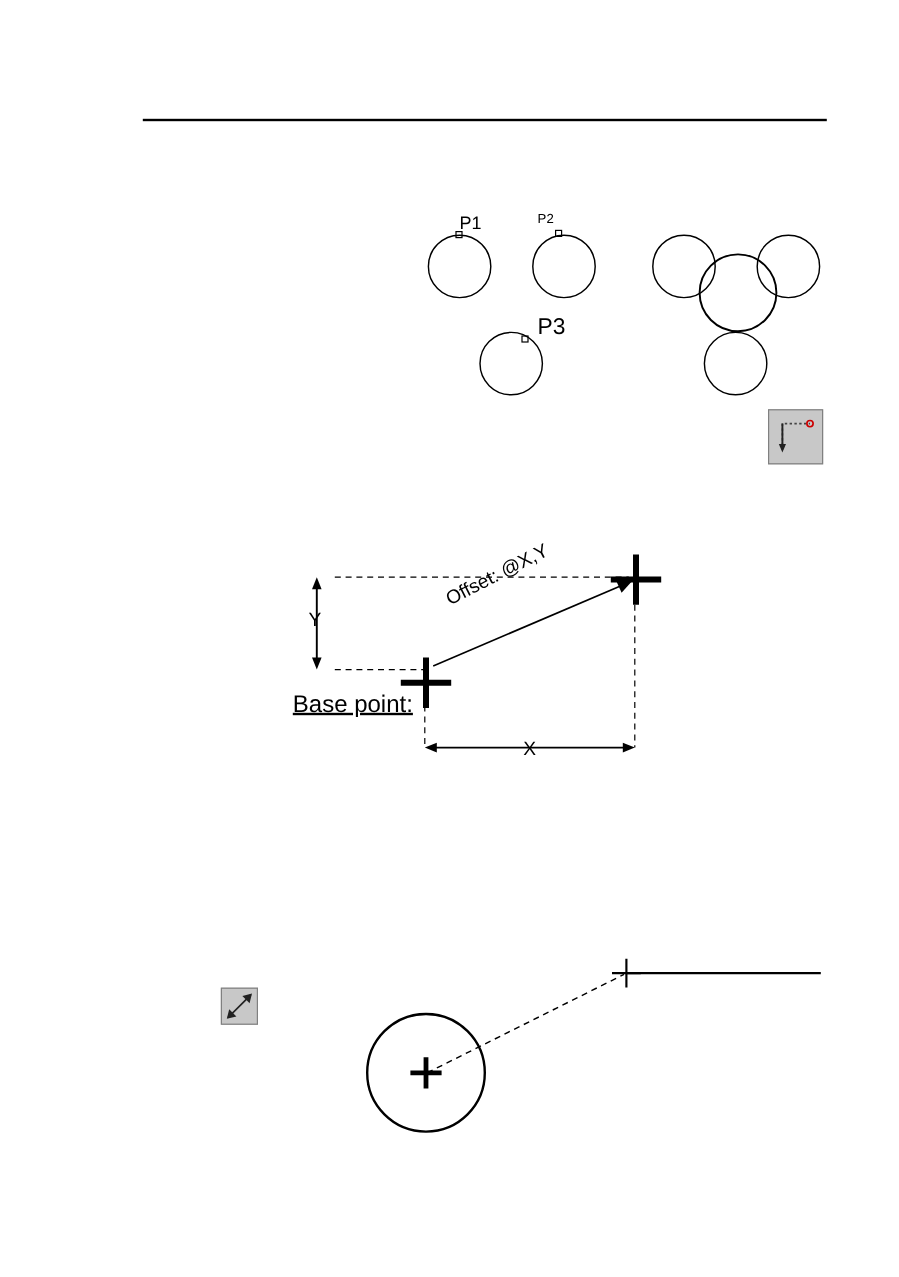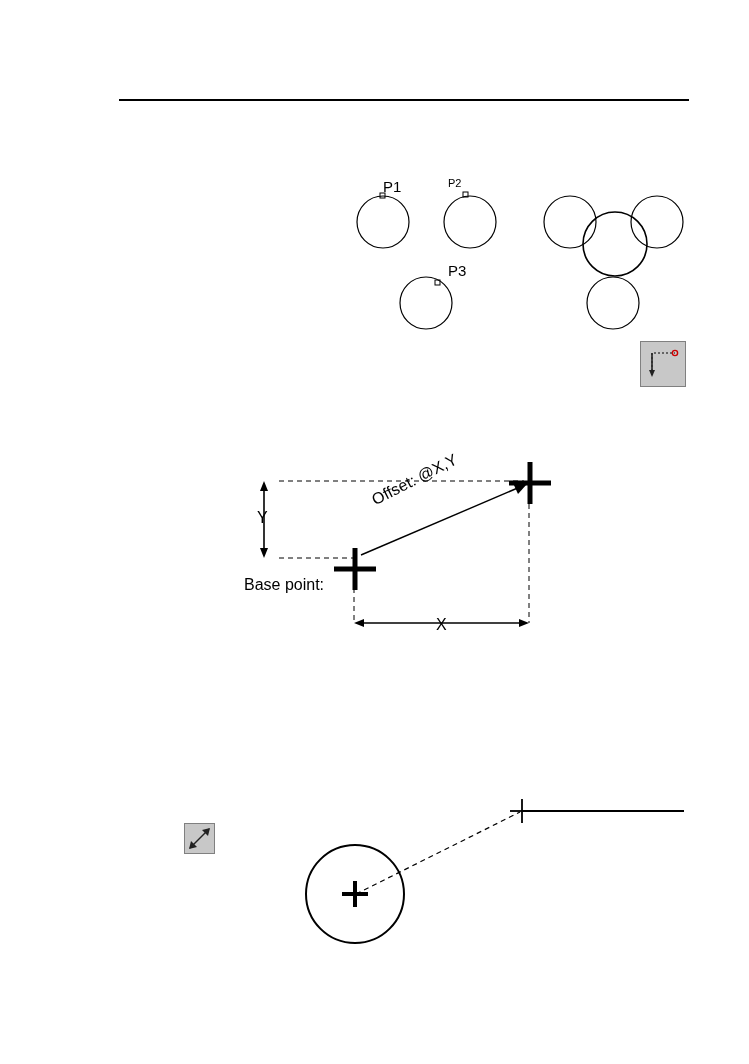--- a/index.html
+++ b/index.html
@@ -34,21 +34,21 @@
   }
   .lbl {
     position: absolute;
     font-family: "Liberation Sans", sans-serif;
     color: #000000;
     white-space: nowrap;
   }
   
   #lbl-p1 { left: 359px; top: 178px; font-size: 15px; }
   #lbl-p2 { left: 424px; top: 177px; font-size: 11px; }
-  #lbl-p3 { left: 424px; top: 262px; font-size: 15px; }
+  #lbl-p3 { left: 424px; top: 262px; font-size: 19px; }
 
   
   .tool-btn {
     position: absolute;
     background: #c8c8c8;
     border: 1px solid #808080;
     box-sizing: border-box;
   }
   #tool-copy {
     left: 616px;
@@ -59,21 +59,21 @@
   #tool-line {
     left: 160px;
     top: 823px;
     width: 31px;
     height: 31px;
   }
 
   
   #lbl-y { left: 233px; top: 509px; font-size: 16px; }
   #lbl-x { left: 412px; top: 616px; font-size: 16px; }
-  #lbl-base { left: 220px; top: 576px; font-size: 16px; }
+  #lbl-base { left: 220px; top: 576px; font-size: 20px; text-decoration: underline; }
   #lbl-offset {
     left: 345px;
     top: 493px;
     font-size: 16px;
     transform: rotate(-27deg);
     transform-origin: left top;
   }
 </style>
 </head>
 <body>

